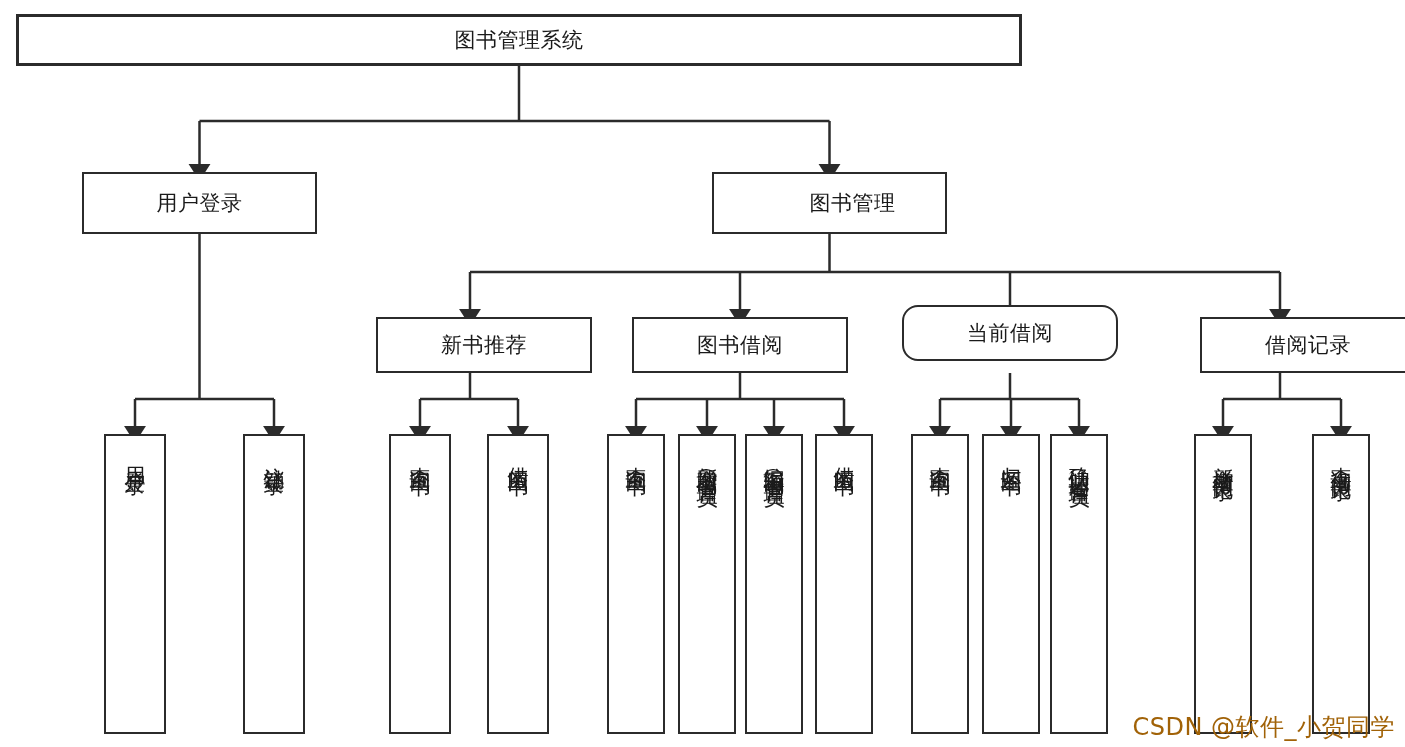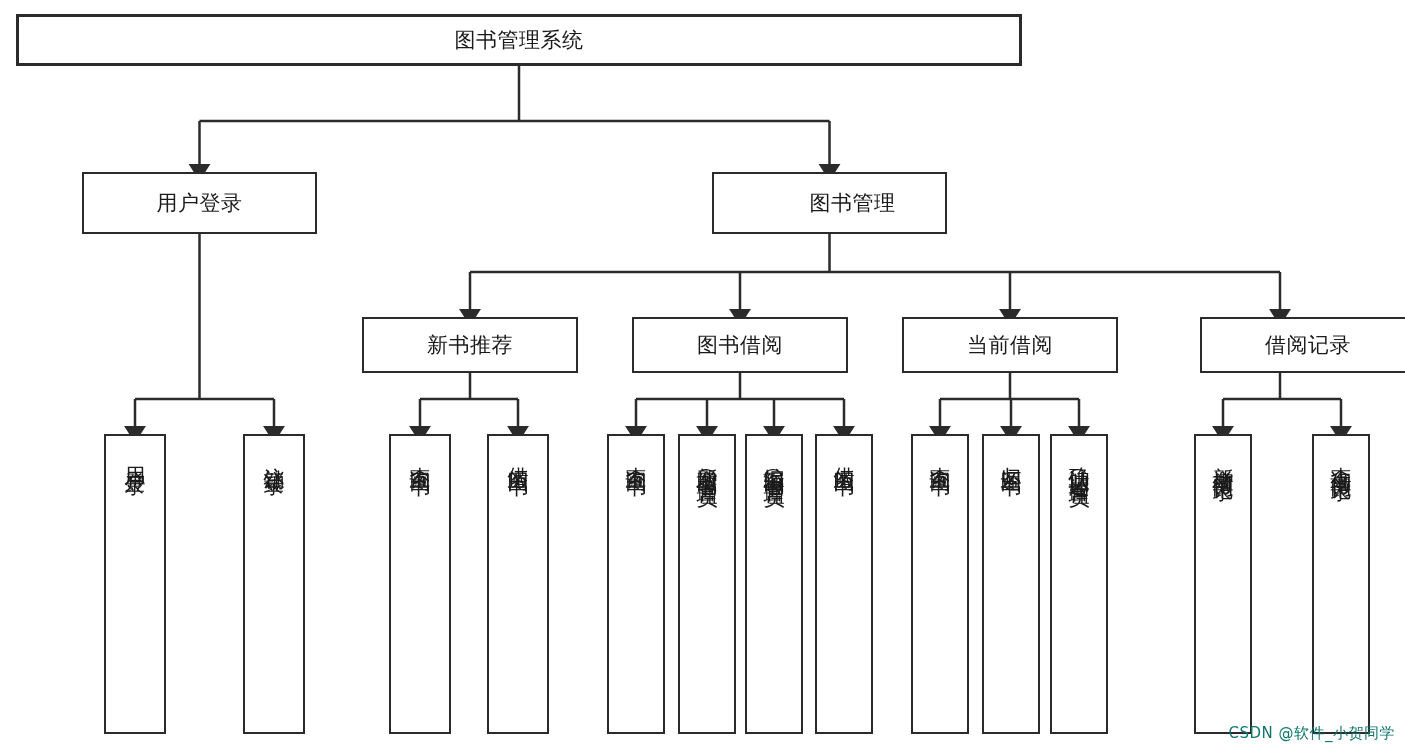--- a/index.html
+++ b/index.html
@@ -52,22 +52,22 @@
     white-space: nowrap;
   }
   .node-box.vertical {
     align-items: flex-start;
     padding-top: 14px;
   }
   #watermark {
     position: absolute;
     right: 10px;
     bottom: 4px;
-    color: #0f766e;
-    font-size: 15px;
+    color: #a16207;
+    font-size: 24px;
     letter-spacing: 0.5px;
     white-space: nowrap;
     pointer-events: none;
   }
 </style>
 </head>
 <body>
 
 <div id="diagram-root">
 
@@ -117,27 +117,27 @@
   <div id="node-layer">
       <div class="node-box" style="left: 16px; top: 14px; width: 1006px; height: 52px; border-width: 3px;">
         <span class="node-label">图书管理系统</span>
       </div>
       <div class="node-box" style="left: 82px; top: 172px; width: 235px; height: 62px;">
         <span class="node-label">用户登录</span>
       </div>
       <div class="node-box" style="left: 712px; top: 172px; width: 235px; height: 62px; padding-left: 46px;">
         <span class="node-label">图书管理</span>
       </div>
-      <div class="node-box" style="left: 362px; top: 317px; width: 216px; height: 56px;">
+      <div class="node-box" style="left: 376px; top: 317px; width: 216px; height: 56px;">
         <span class="node-label">新书推荐</span>
       </div>
       <div class="node-box" style="left: 632px; top: 317px; width: 216px; height: 56px; font-family: Liberation Serif, serif;">
         <span class="node-label">图书借阅</span>
       </div>
-      <div class="node-box" style="left: 902px; top: 317px; width: 216px; height: 56px;">
+      <div class="node-box" style="left: 902px; top: 305px; width: 216px; height: 56px; border-radius: 16px;">
         <span class="node-label">当前借阅</span>
       </div>
       <div class="node-box" style="left: 1200px; top: 317px; width: 216px; height: 56px;">
         <span class="node-label">借阅记录</span>
       </div>
       <div class="node-box vertical" style="left: 104px; top: 434px; width: 62px; height: 300px;">
         <span class="node-label">用户登录</span>
       </div>
       <div class="node-box vertical" style="left: 243px; top: 434px; width: 62px; height: 300px;">
         <span class="node-label">注销登录</span>

